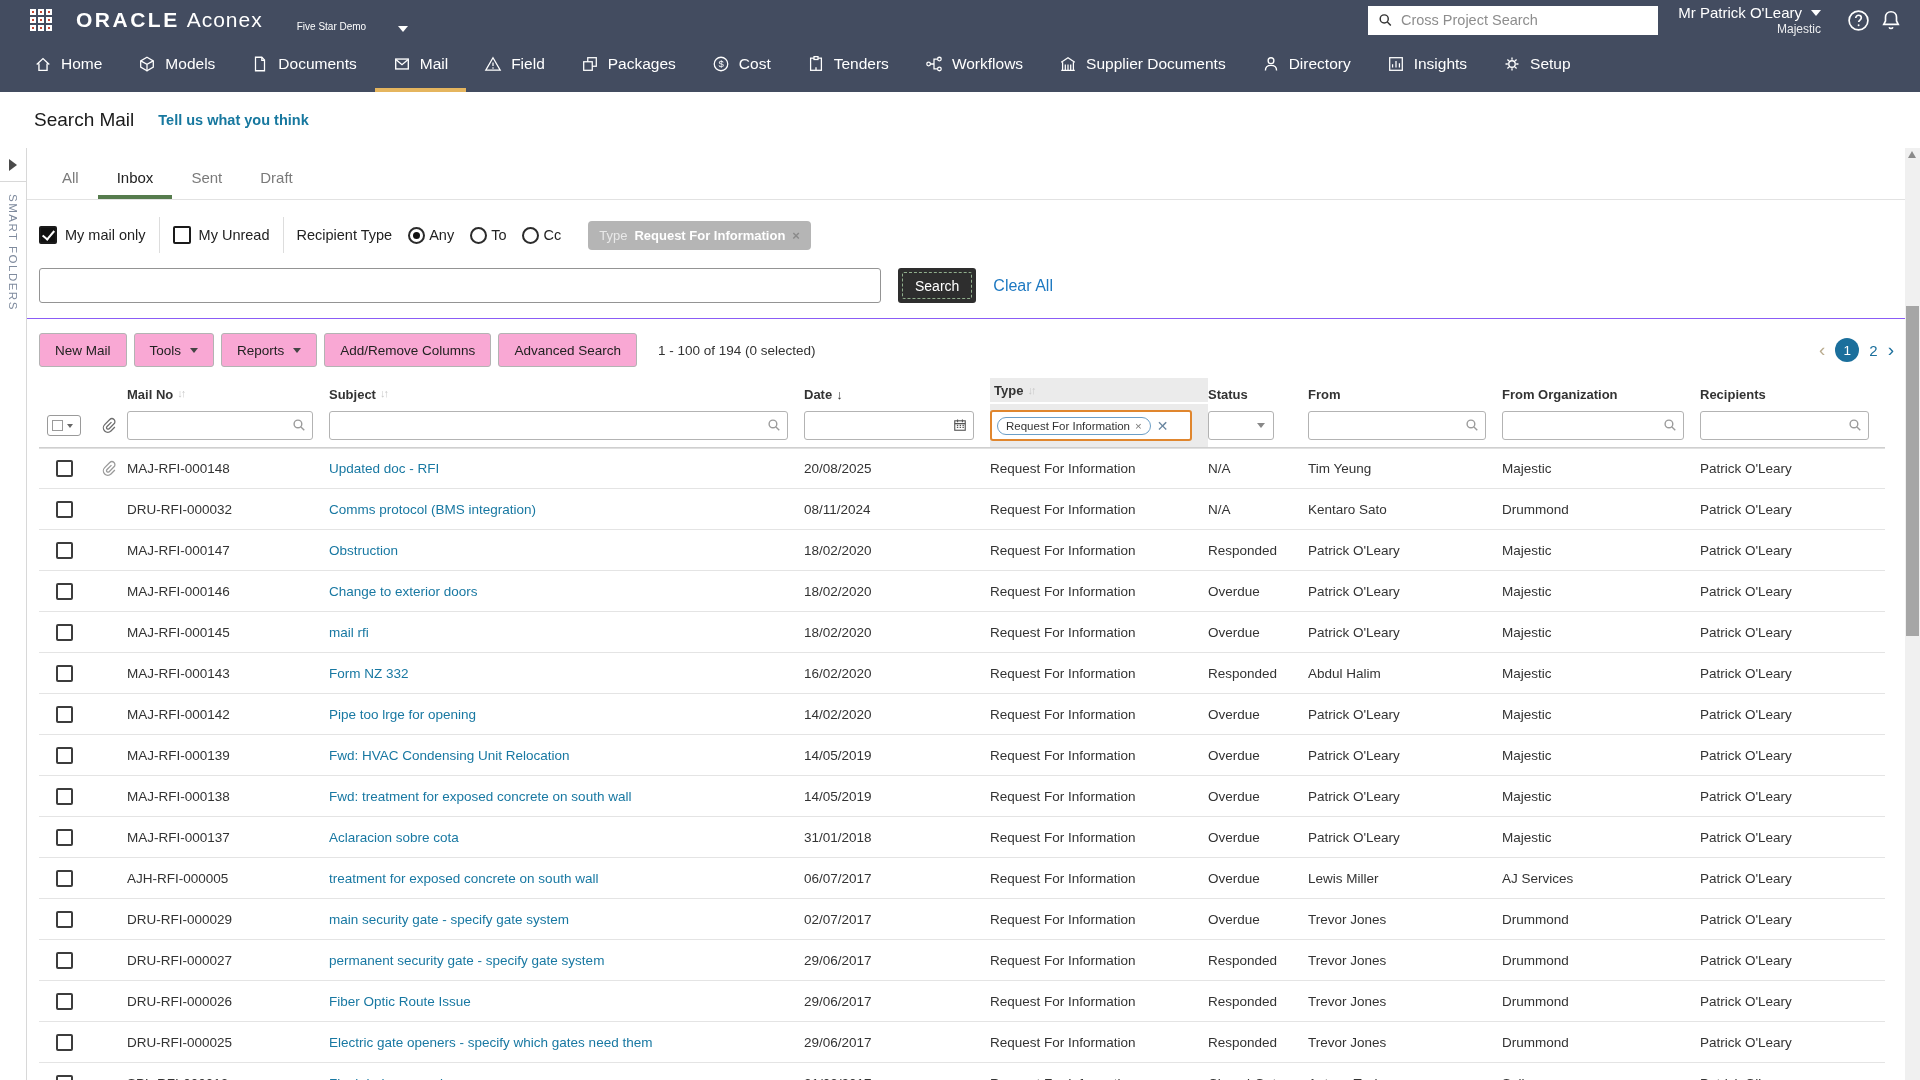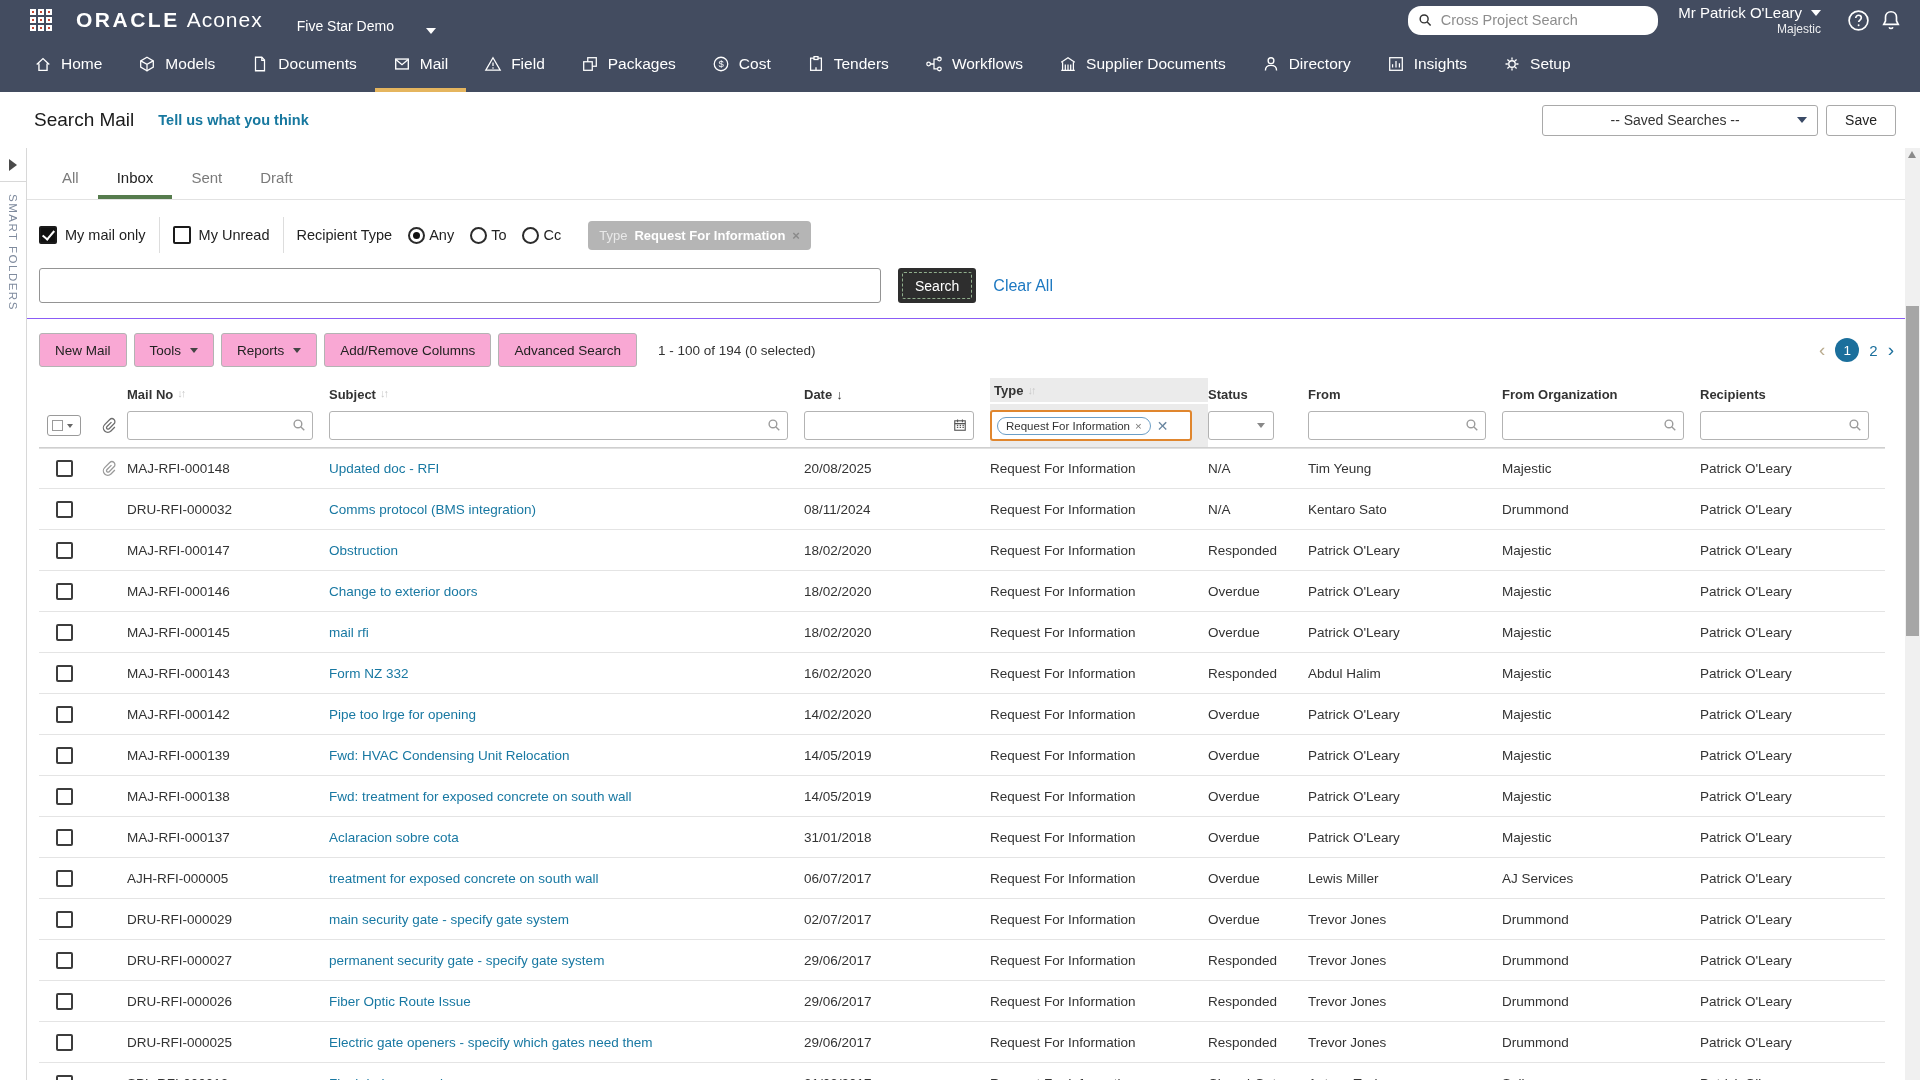--- a/index.html
+++ b/index.html
@@ -7,23 +7,23 @@
               font-family:"Liberation Sans", sans-serif; color:#333; }
 
   
   .topbar { background:#434c60; color:#fff; }
   .tb-row1 { display:flex; align-items:center; height:40px; padding:0 18px 0 30px; }
   .waffle { display:grid; grid-template-columns:repeat(3,6px); grid-template-rows:repeat(3,6px); gap:2px; cursor:pointer; }
   .waffle i { background:radial-gradient(#c74634 28%, #fff 32%); display:block; }
   .brand { margin-left:24px; font-size:21px; letter-spacing:1px; display:flex; align-items:baseline; gap:7px; }
   .brand b { font-weight:bold; letter-spacing:2.5px; }
   .brand span { font-weight:300; }
-  .project-sel { margin-left:34px; font-size:14px; display:flex; align-items:flex-end; gap:32px; cursor:pointer;margin-top:12px; }
+  .project-sel { margin-left:34px; font-size:10px; display:flex; align-items:flex-end; gap:32px; cursor:pointer;margin-top:12px; }
   .caret-down { width:0;height:0;border-left:5px solid transparent;border-right:5px solid transparent;border-top:6px solid #fff; }
-  .cps { margin-left:auto; background:#fff; border-radius:13px; width:250px; height:29px; display:flex; align-items:center; padding:0 10px; gap:8px; }
+  .cps { margin-left:auto; background:#fff; border-radius:0; width:290px; height:29px; display:flex; align-items:center; padding:0 10px; gap:8px; }
   .cps input { border:none; outline:none; font-size:14.5px; width:100%; color:#333; font-family:inherit; }
   .cps input::placeholder { color:#8d8d8d; }
   .userblock { text-align:right; margin:0 16px 0 20px; line-height:1.2; cursor:pointer; }
   .userblock .uname { font-size:15px; display:flex; align-items:center; gap:9px; }
   .userblock .uorg { font-size:12px; opacity:.9; }
   .iconbtn { background:none; border:none; color:#fff; margin-left:10px; cursor:pointer; display:flex; align-items:center; }
 
   .tb-row2 { display:flex; align-items:stretch; height:52px; padding:0 16px;text-align:center; }
   .nav-item { display:flex; align-items:center; gap:9px; padding:0 18px; font-size:15.5px; color:#fff;
               border-bottom:4px solid transparent; cursor:pointer; white-space:nowrap; }
@@ -271,27 +271,20 @@
           <path d="M10 2.8v2.6M10 14.6v2.6M2.8 10h2.6M14.6 10h2.6M4.9 4.9l1.9 1.9M13.2 13.2l1.9 1.9M15.1 4.9l-1.9 1.9M6.8 13.2l-1.9 1.9"></path>
         </svg>
       <span>Setup</span>
     </div>
   </div>
 </div>
 
 <div class="page-header">
   <div class="page-title">Search Mail</div>
   <a class="feedback">Tell us what you think</a>
-  <div class="hdr-right">
-    <div class="saved-sel">
-      <span>-- Saved Searches --</span>
-      <i class="caret-dark"></i>
-    </div>
-    <button class="save-btn">Save</button>
-  </div>
 </div>
 
 <div class="body-wrap">
   <div class="smart-folders">
     <div class="sf-arrow">
         <i></i>
       </div>
     <span class="sf-label">SMART FOLDERS</span>
   </div>
 

